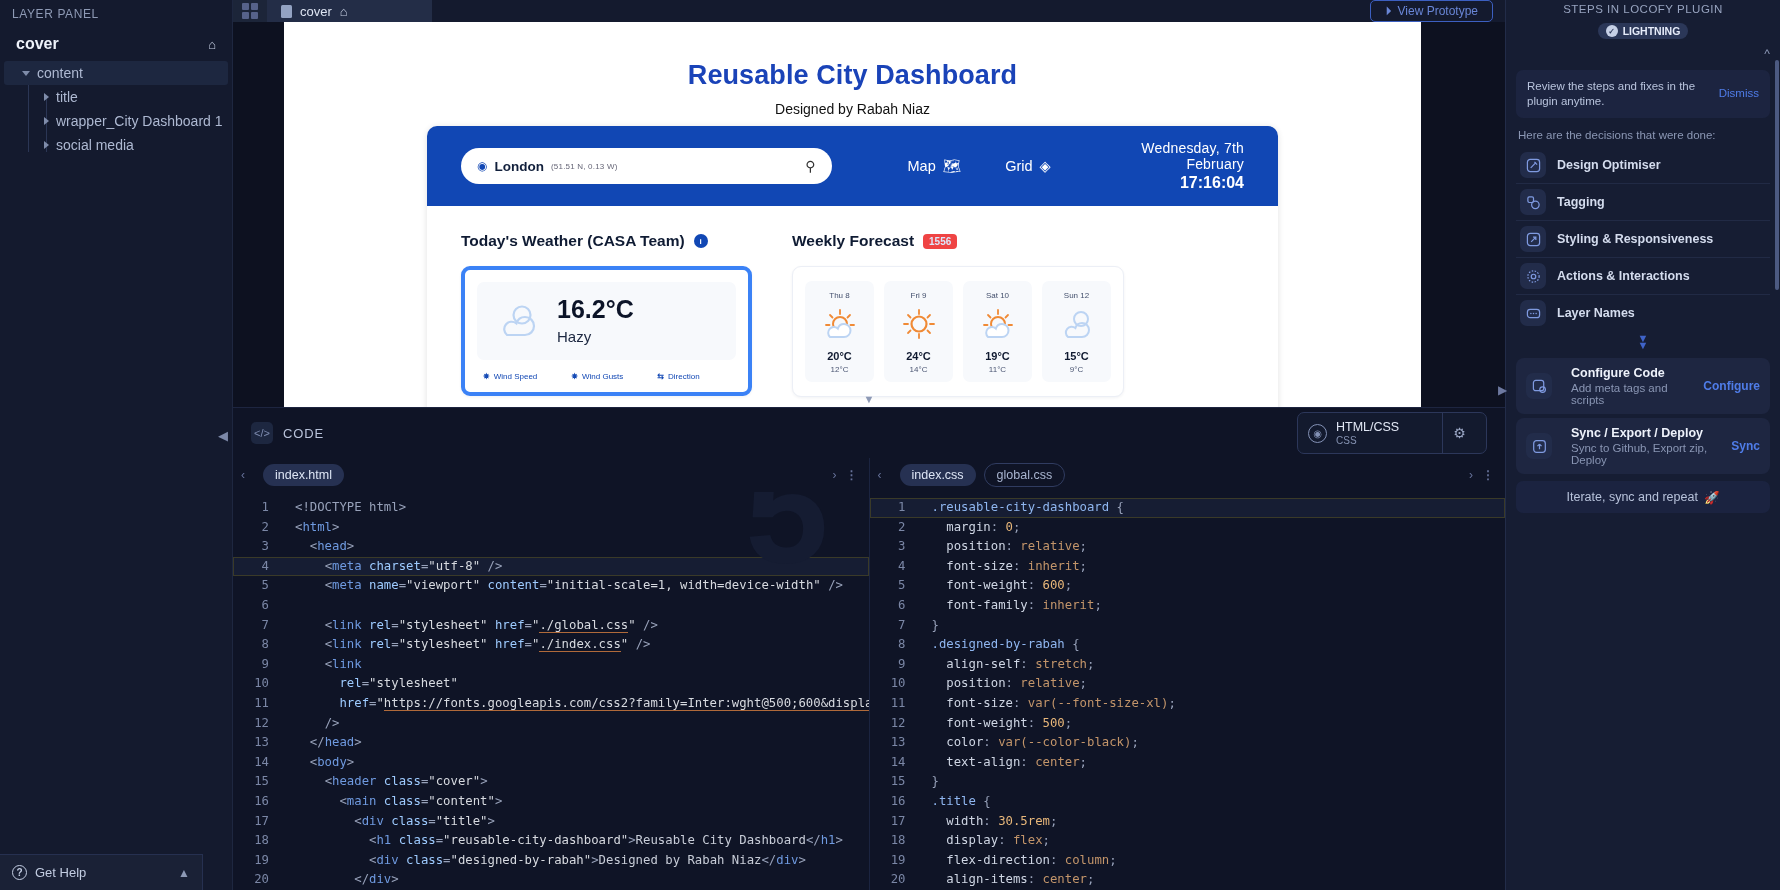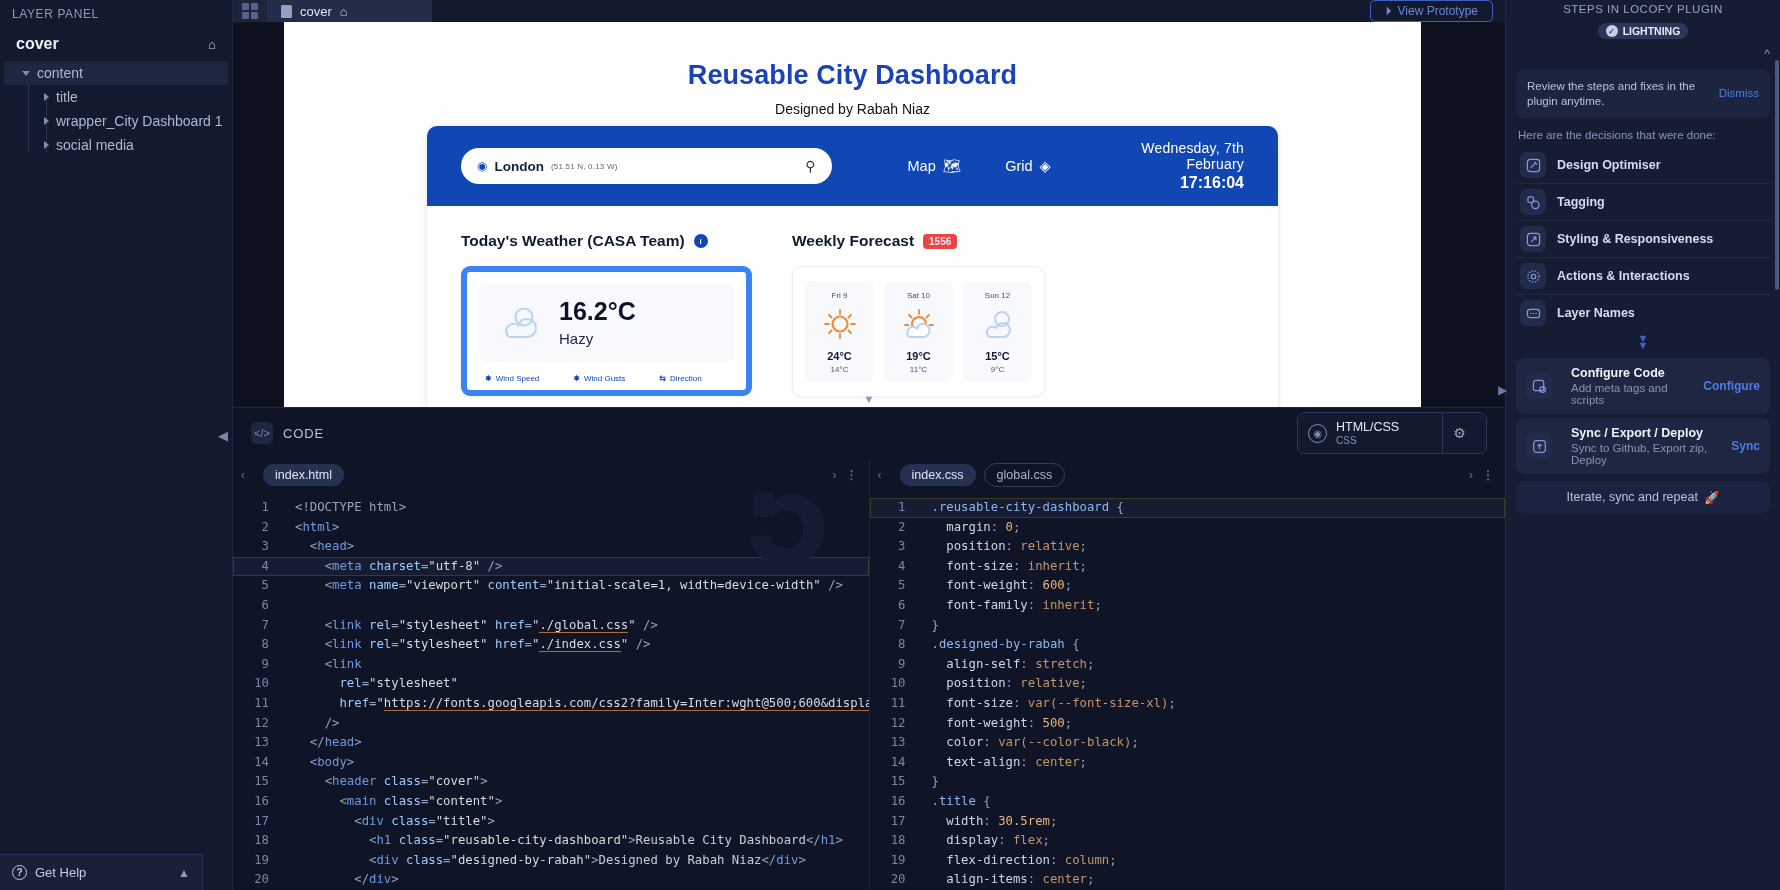--- a/index.html
+++ b/index.html
@@ -134,21 +134,21 @@
     background: #1147b4; color: #fff; border-radius: 50%;
     width: 14px; height: 14px; font-size: 8px;
     display: flex; align-items: center; justify-content: center; font-weight: 700;
   }
   .badge-pill {
     background: #ef4444; color: #dde7fb; border-radius: 4px;
     padding: 2px 6px; font-size: 10px; font-weight: 700;
   }
   .today-card {
     margin-top: 16px; width: 291px; height: 130px; background: #fff;
-    border: 6px solid #3b82f6; border-radius: 9px; padding: 12px;
+    border: 4px solid #3b82f6; border-radius: 9px; padding: 12px;
     box-shadow: 0 1px 3px rgba(16,30,70,.06);
   }
   .today-inner {
     background: #f7f9fc; border-radius: 7px; height: 78px;
     display: flex; align-items: center; gap: 16px; padding: 0 18px;
   }
   .cloud-ico { width: 46px; height: 36px; }
   .temp-big { font-size: 25px; font-weight: 700; color: #0c1428; line-height: 1; }
   .temp-desc { font-size: 15px; color: #1c2740; margin-top: 6px; }
   .wind-row {
@@ -446,20 +446,36 @@
             </div>
           </div>
 
           <div>
             <div class="sec-head">
               <h3>Weekly Forecast</h3>
               <span class="badge-pill">1556</span>
             </div>
             <div class="week-grid">
 
+              <div class="day-card">
+                <div class="day-name">Thu 8</div>
+                <svg class="day-ico" viewBox="0 0 38 32">
+                  <g stroke="#f08a35" stroke-width="1.8" stroke-linecap="round">
+                    <line x1="19" y1="2" x2="19" y2="6"></line>
+                      <line x1="9" y1="7" x2="11.5" y2="9.5"></line>
+                    <line x1="29" y1="7" x2="26.5" y2="9.5"></line>
+                      <line x1="5" y1="17" x2="8.5" y2="17"></line>
+                    <line x1="33" y1="17" x2="29.5" y2="17"></line>
+                  </g>
+                  <circle cx="19" cy="16" r="7" fill="none" stroke="#f08a35" stroke-width="2"></circle>
+                  <path d="M9 29h14a6.5 6.5 0 0 0 0-13 6.5 6.5 0 0 0-6.2 4.6A5 5 0 0 0 9 29z" fill="#fff" stroke="#bcd4f3" stroke-width="2"></path>
+                </svg>
+                <div class="day-hi">20°C</div>
+                <div class="day-lo">12°C</div>
+              </div>
 
               <div class="day-card">
                 <div class="day-name">Fri 9</div>
                 <svg class="day-ico" viewBox="0 0 38 32">
                   <g stroke="#f08a35" stroke-width="1.8" stroke-linecap="round">
                     <line x1="19" y1="2" x2="19" y2="6"></line>
                       <line x1="19" y1="26" x2="19" y2="30"></line>
                     <line x1="8" y1="7" x2="10.5" y2="9.5"></line>
                       <line x1="30" y1="7" x2="27.5" y2="9.5"></line>
                     <line x1="8" y1="25" x2="10.5" y2="22.5"></line>

